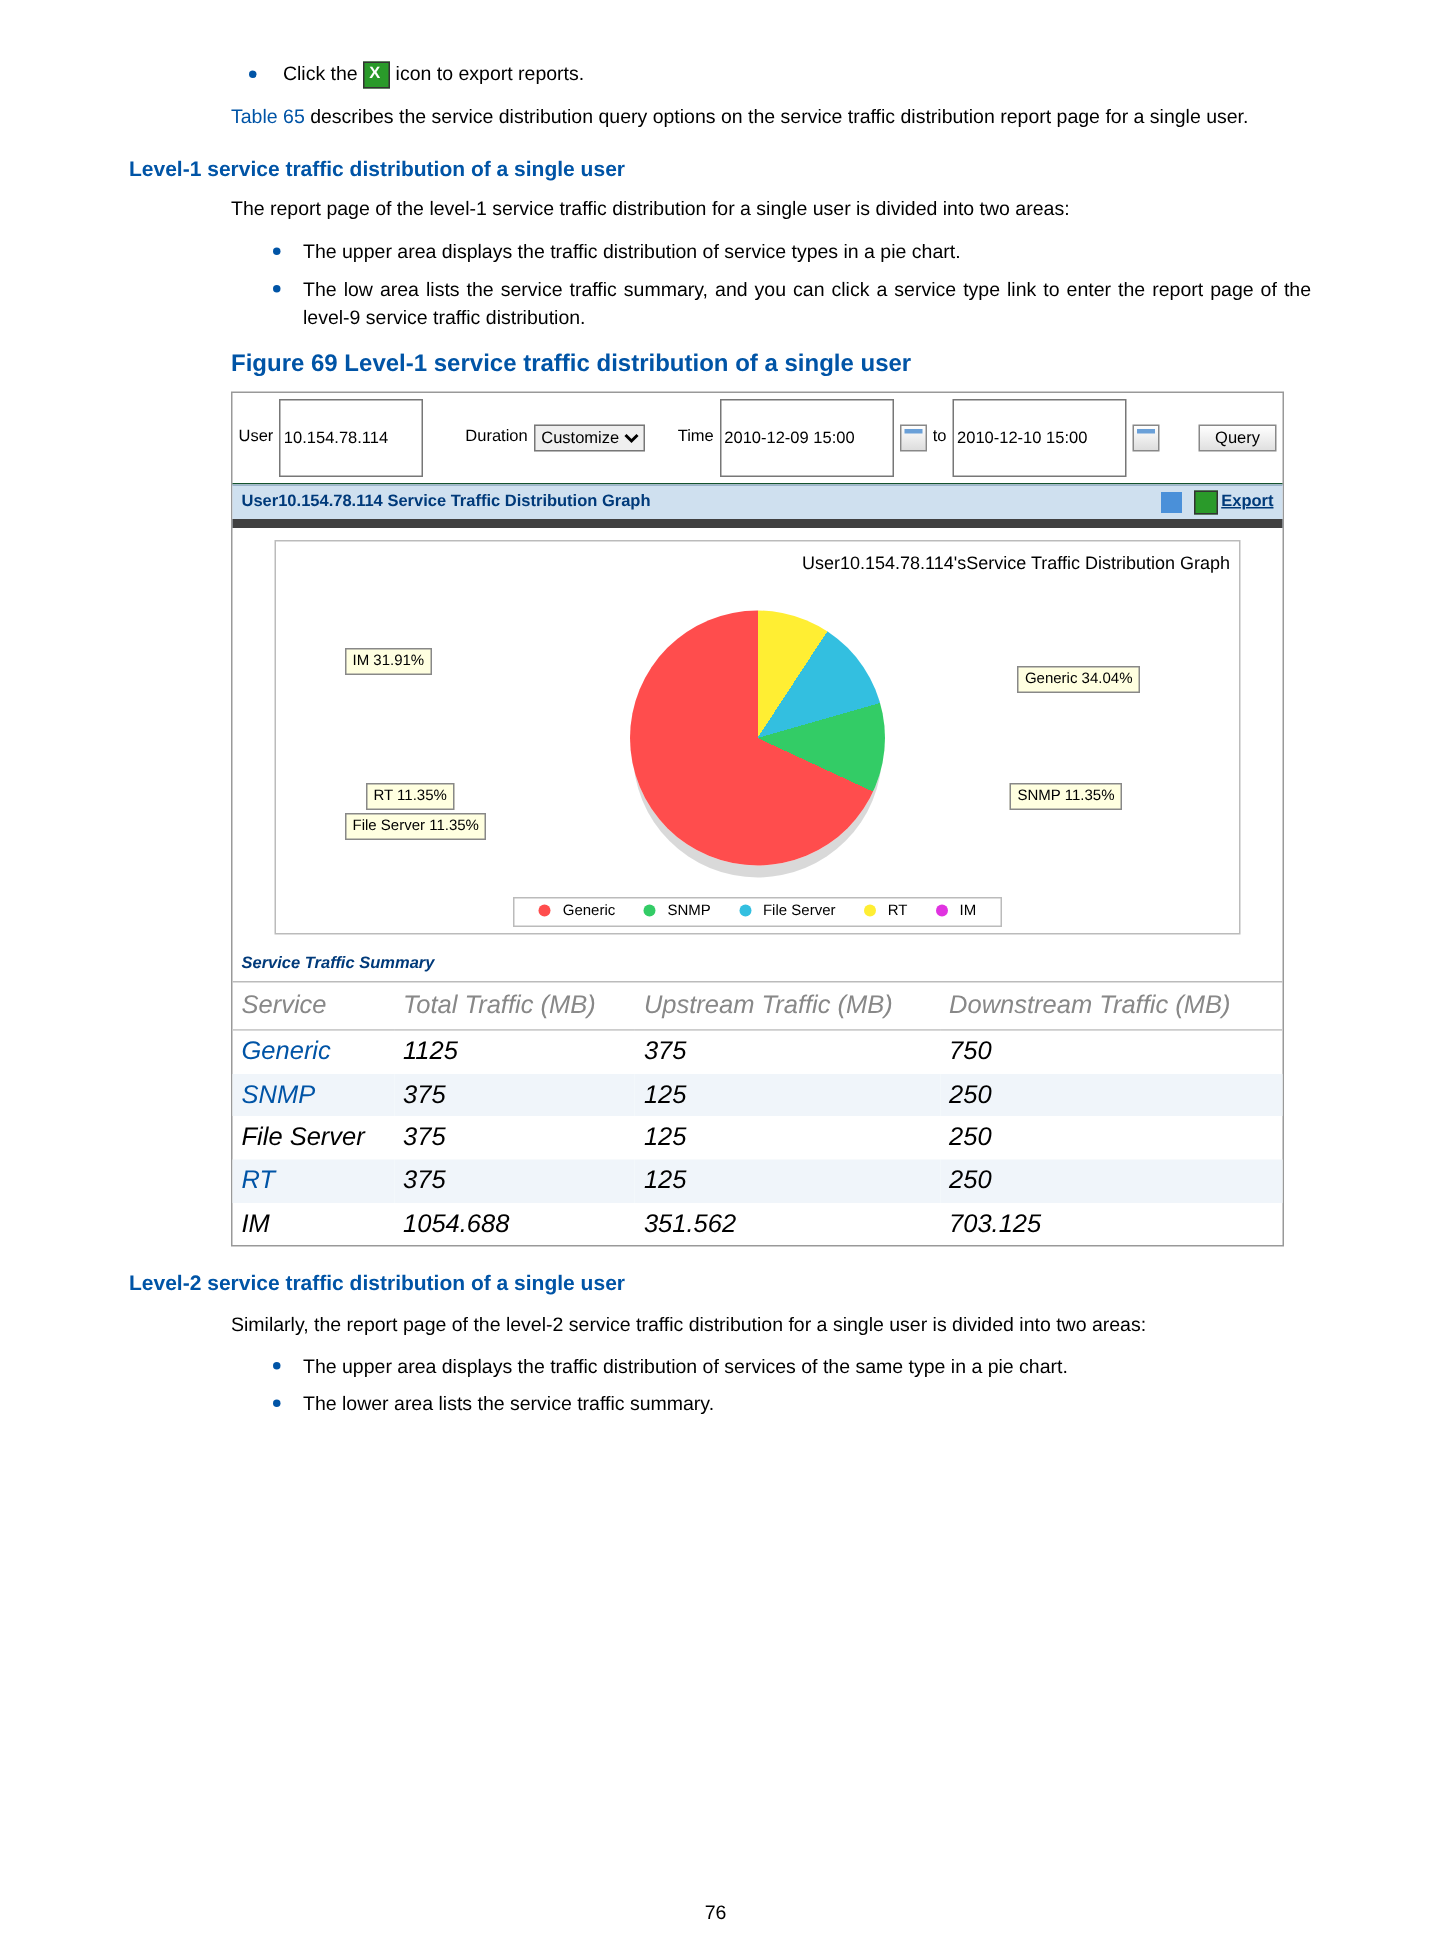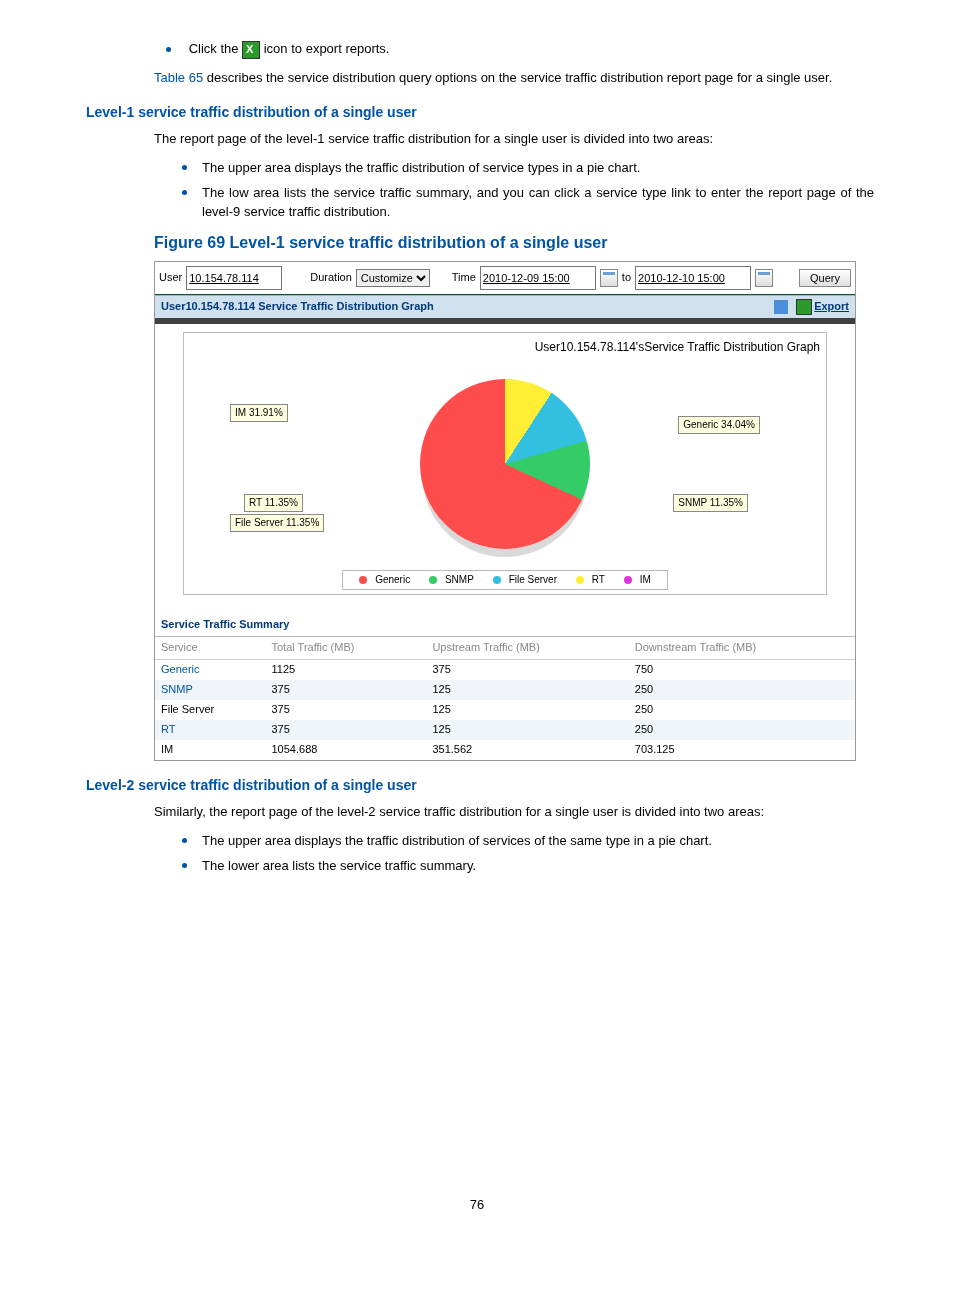--- a/index.html
+++ b/index.html
@@ -29,21 +29,21 @@
   }
   .excel-inline::before{
     content:'X'; color:#fff; font-weight:bold; font-size:11px;
     position:absolute; left:3px; top:0;
   }
 
   
   .shot { border:1px solid #999; margin-left:74px; width:700px; background:#fff; font-size:11px;}
   .shot-toolbar { display:flex; align-items:center; gap:4px; padding:4px; border-bottom:1px solid #14532d;}
   .shot-toolbar label { white-space:nowrap; }
-  .shot-toolbar input.txt { border:1px solid #777; height:16px; font-size:11px; padding:3px 2px;text-decoration:underline;}
+  .shot-toolbar input.txt { border:1px solid #777; height:16px; font-size:11px; padding:17px 2px;}
   .shot-toolbar select { border:1px solid #777; height:18px; font-size:11px;}
   .cal-icon { display:inline-block; width:16px;height:16px; border:1px solid #888;
     background:linear-gradient(#fff,#ddd); position:relative;}
   .cal-icon::before{content:''; position:absolute;left:2px;right:2px;top:2px;height:3px;background:#6aa0d8;}
   .query-btn { border:1px solid #888; background:linear-gradient(#fff,#e0e0e0);
     padding:1px 10px; font-size:11px; cursor:pointer; height:18px;}
   .bar-title { background:#cfe0ef; padding:3px 6px; display:flex; align-items:center;
     justify-content:space-between; border-top:1px solid #9bb4cb; border-bottom:6px solid #404040;}
   .bar-title .t { color:#003a7a; font-weight:bold;}
   .bar-right { display:flex; gap:8px; align-items:center;}
@@ -63,24 +63,24 @@
     position:absolute; border:1px solid #888; background:#ffffe0; padding:1px 4px;
     font-size:10px; white-space:nowrap;
   }
   .legend-row { border:1px solid #bbb; display:inline-block; padding:2px 8px;
     font-size:10px; margin-top:6px;}
   .legend-row span { margin:0 4px;}
   .dot { display:inline-block;width:8px;height:8px;border-radius:50%;vertical-align:middle;
     margin-right:3px;}
   .chart-center { text-align:center;}
 
-  .summary-wrap { margin-top:19px;}
+  .summary-wrap { margin-top:9px;font-style:italic;}
   .sum-head { color:#003a7a; font-weight:bold; border-bottom:1px solid #bbb;
     padding:3px 6px; font-size:11px;}
-  table.sum { width:100%; border-collapse:collapse; font-size:11px;}
+  table.sum { width:100%; border-collapse:collapse; font-size:17px;}
   table.sum th { color:#888; font-weight:normal; text-align:left;
     border-bottom:1px solid #ccc; padding:3px 6px;}
   table.sum td { padding:2px 6px;}
   table.sum tr.alt td { background:#f0f5fa;}
   table.sum a { color:#0054a6; text-decoration:none;}
 
   .page-no { text-align:center; margin-top:320px; font-size:13px;}
 </style>
 </head>
 <body>

